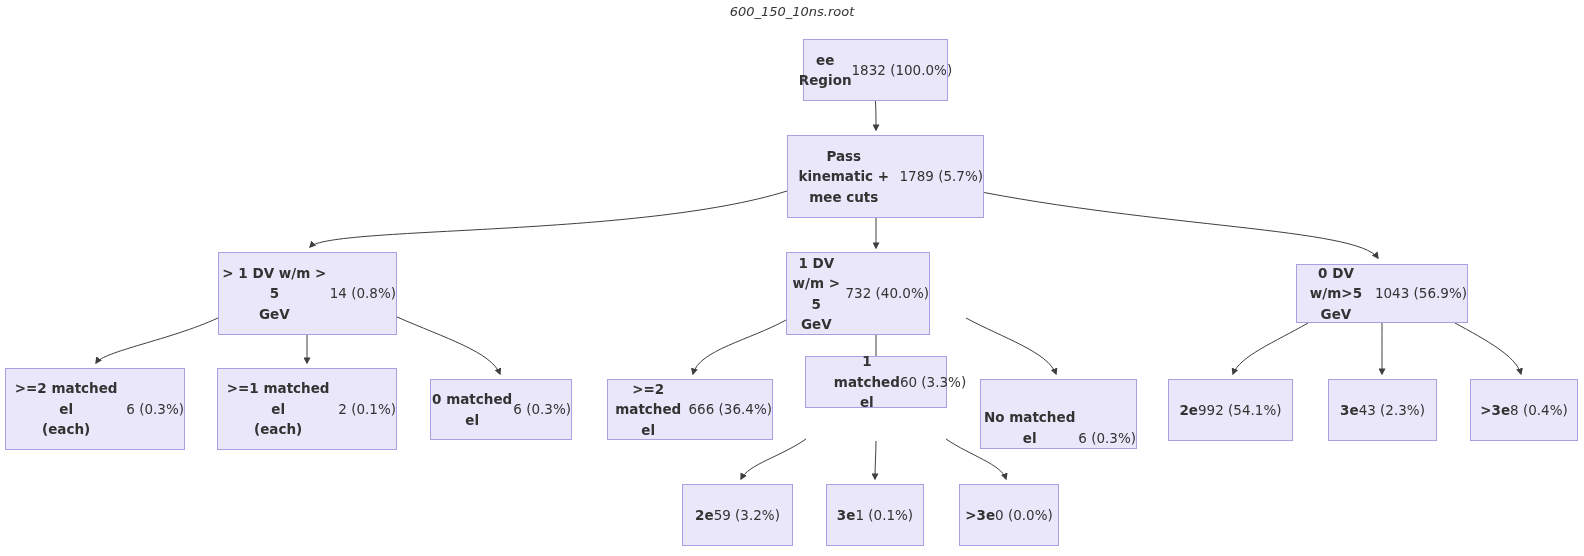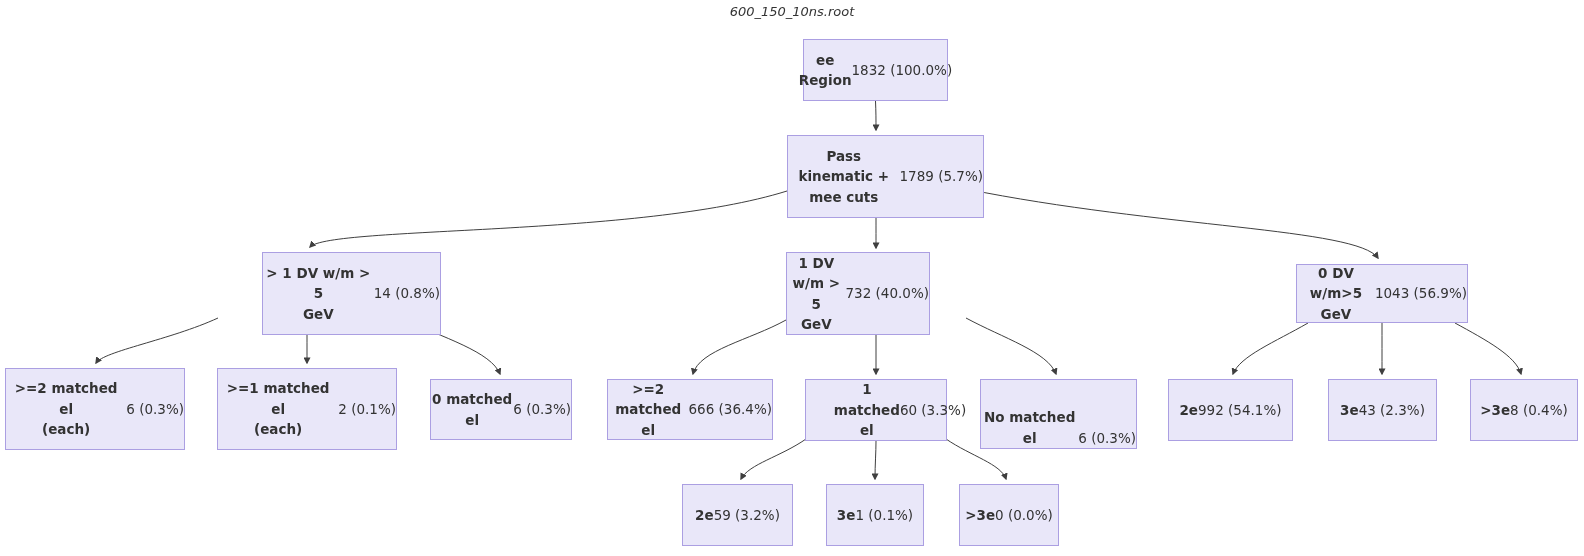--- a/index.html
+++ b/index.html
@@ -74,21 +74,21 @@
   <div id="nodes">
       <div class="node" style="left: 803px; top: 39px; width: 145px; height: 62px;">
         <div class="node-label">ee Region</div>
         <div class="node-count">1832 (100.0%)</div>
       </div>
       <div class="node" style="left: 787px; top: 135px; width: 197px; height: 83px;">
         <div class="node-label">Pass kinematic +
 mee cuts</div>
         <div class="node-count">1789 (5.7%)</div>
       </div>
-      <div class="node" style="left: 218px; top: 252px; width: 179px; height: 83px; margin-left: 44px;">
+      <div class="node" style="left: 218px; top: 252px; width: 179px; height: 83px;">
         <div class="node-label">&gt; 1 DV w/m &gt; 5
 GeV</div>
         <div class="node-count">14 (0.8%)</div>
       </div>
       <div class="node" style="left: 786px; top: 252px; width: 144px; height: 83px;">
         <div class="node-label">1 DV w/m &gt; 5
 GeV</div>
         <div class="node-count">732 (40.0%)</div>
       </div>
       <div class="node" style="left: 1296px; top: 264px; width: 172px; height: 59px;">
@@ -106,21 +106,21 @@
         <div class="node-count">2 (0.1%)</div>
       </div>
       <div class="node" style="left: 430px; top: 379px; width: 142px; height: 61px;">
         <div class="node-label">0 matched el</div>
         <div class="node-count">6 (0.3%)</div>
       </div>
       <div class="node" style="left: 607px; top: 379px; width: 166px; height: 61px;">
         <div class="node-label">&gt;=2 matched el</div>
         <div class="node-count">666 (36.4%)</div>
       </div>
-      <div class="node" style="left: 805px; top: 379px; width: 142px; height: 62px; padding-left: 48px;">
+      <div class="node" style="left: 805px; top: 356px; width: 142px; height: 52px; padding-left: 48px;">
         <div class="node-label">1 matched el</div>
         <div class="node-count">60 (3.3%)</div>
       </div>
       <div class="node" style="left: 980px; top: 379px; width: 157px; height: 70px; align-items: flex-end;">
         <div class="node-label">No matched el</div>
         <div class="node-count">6 (0.3%)</div>
       </div>
       <div class="node" style="left: 1168px; top: 379px; width: 125px; height: 62px;">
         <div class="node-label">2e</div>
         <div class="node-count">992 (54.1%)</div>

